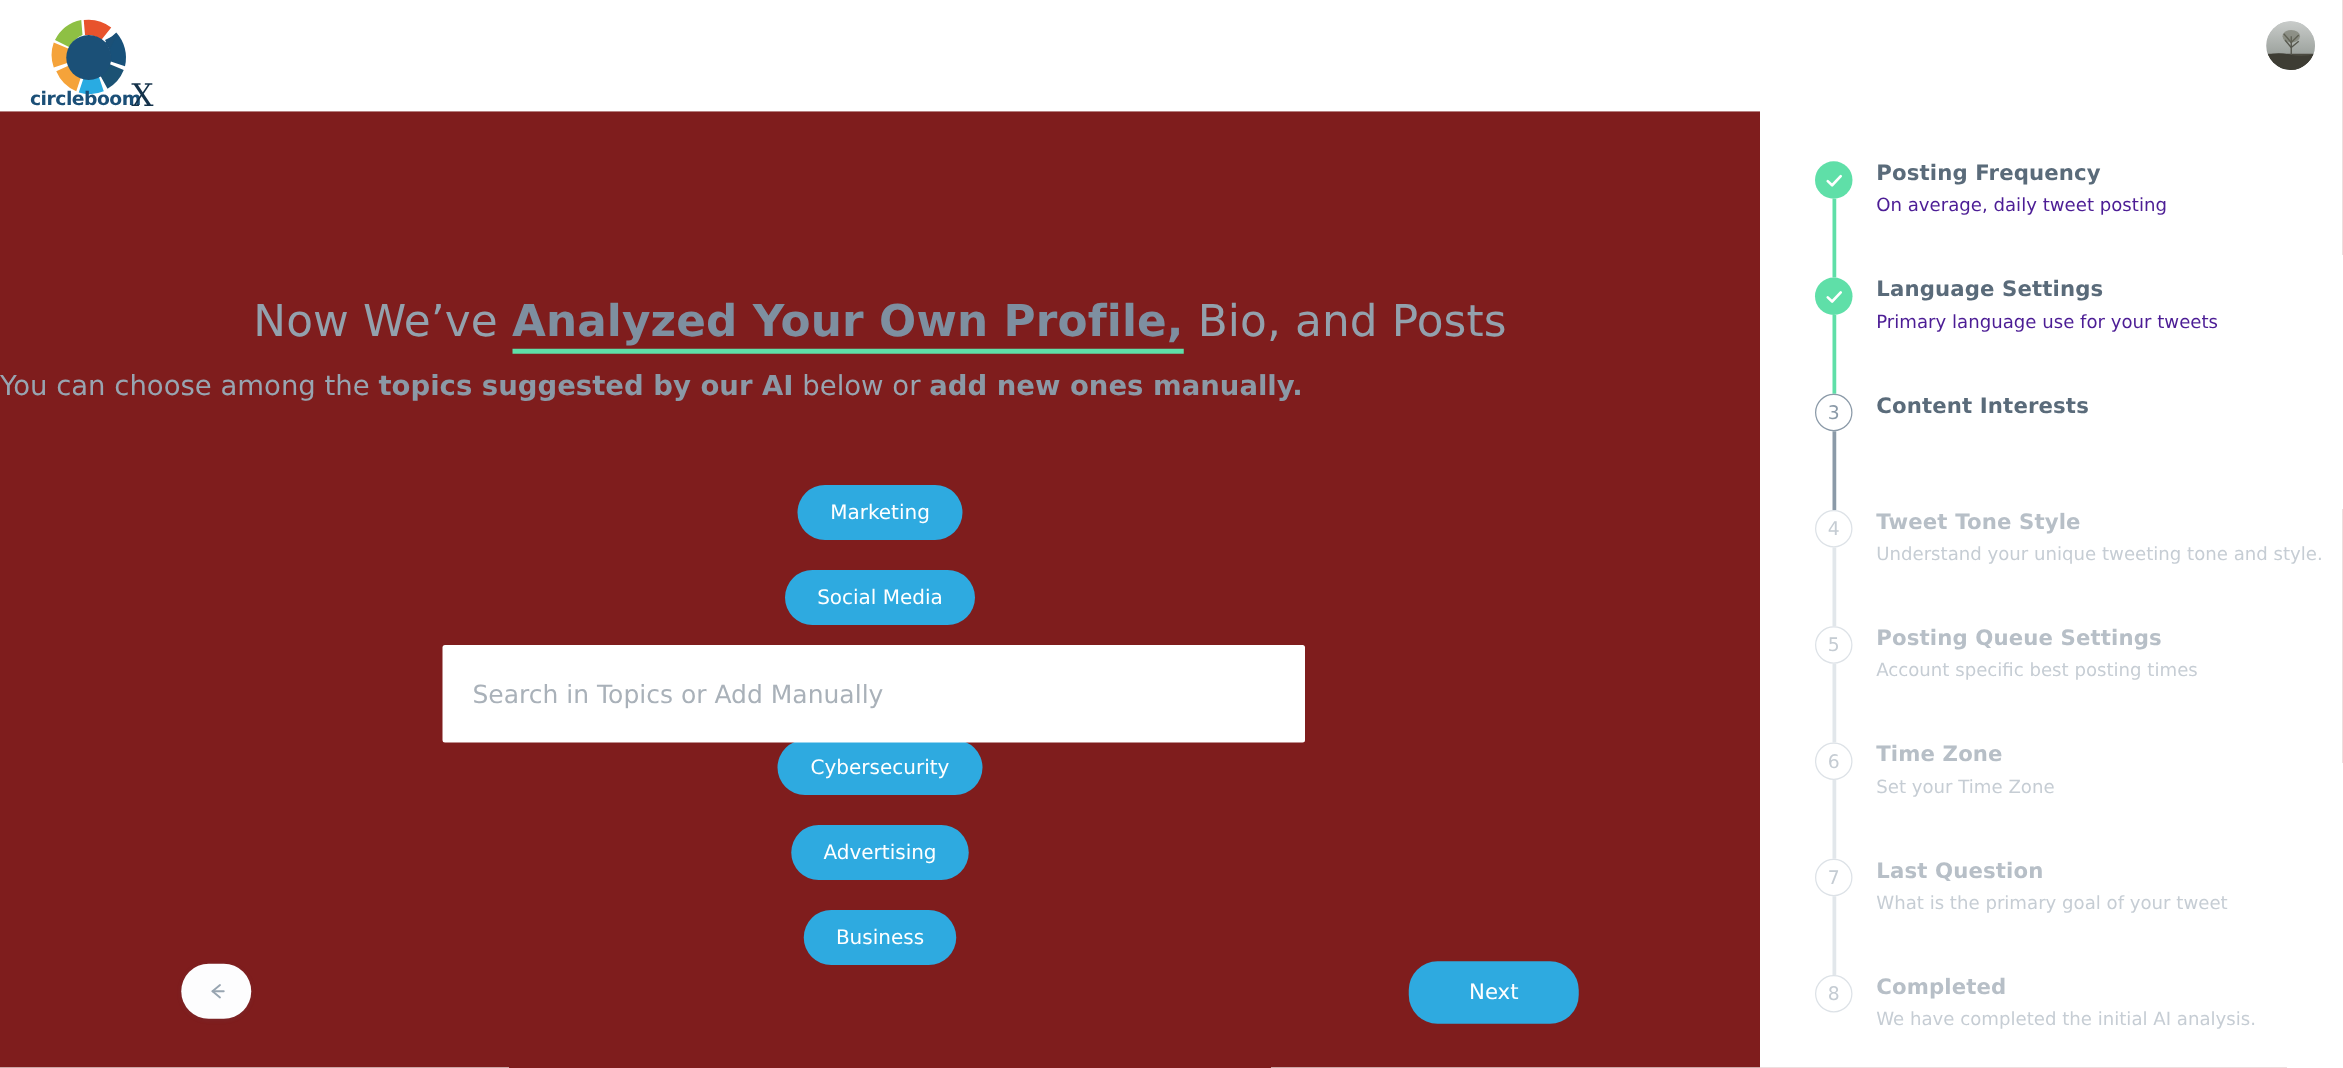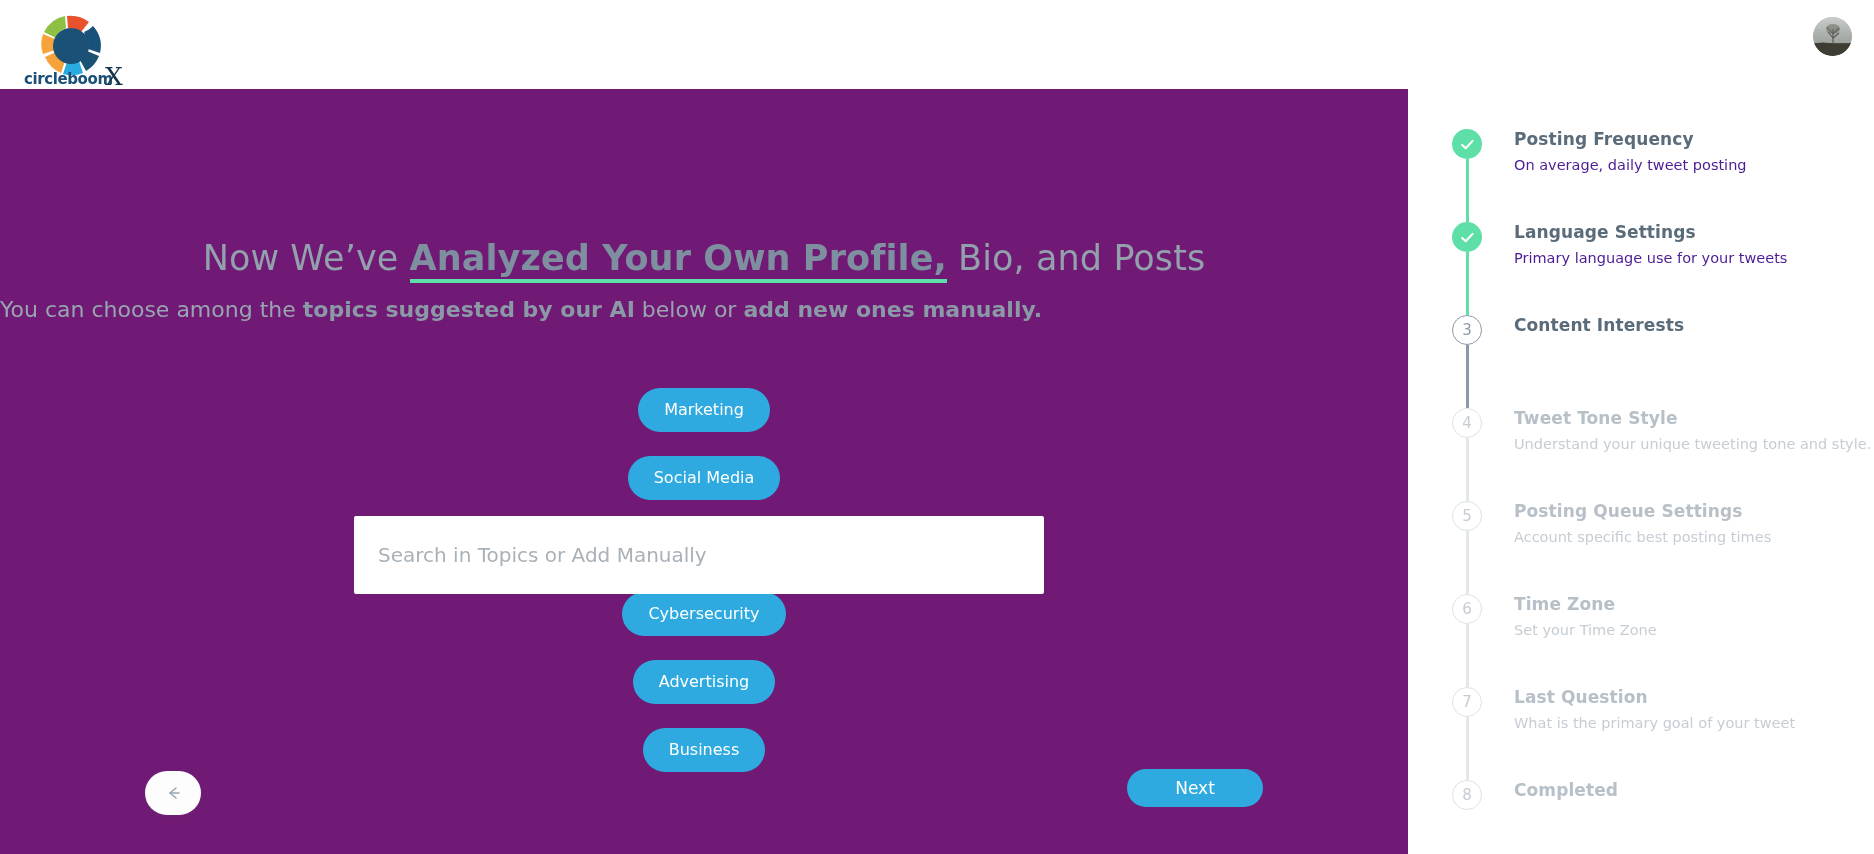--- a/index.html
+++ b/index.html
@@ -50,21 +50,21 @@
   }
   .avatar svg { display: block; }
 
   
   .main {
     position: absolute;
     top: 89px;
     left: 0;
     width: 1408px;
     height: 765px;
-    background: #701a75;
+    background: #7f1d1d;
   }
 
   .headline {
     position: absolute;
     top: 148px;
     left: 0;
     width: 1408px;
     text-align: center;
     font-size: 35px;
     line-height: 42px;
@@ -158,21 +158,21 @@
     align-items: center;
     justify-content: center;
   }
   .back-btn svg { display: block; }
 
   .next-btn {
     position: absolute;
     top: 680px;
     left: 1127px;
     width: 136px;
-    height: 38px;
+    height: 50px;
     border-radius: 23px;
     background: #2eaae0;
     color: #ffffff;
     border: none;
     font-size: 17px;
     cursor: pointer;
     font-family: inherit;
   }
 
   
@@ -240,21 +240,21 @@
     width: 3px;
     height: 63px;
     z-index: 1;
   }
   .connector.done  { background: #5fdfa8; }
   .connector.active{ background: #8b9aa8; }
   .connector.dim   { background: #e2e7eb; }
   .step:last-child .connector { display: none; }
 
   .step-text {
-    margin-left: 32px;
+    margin-left: 19px;
     padding-top: 0;
   }
   .step-title {
     font-size: 17px;
     font-weight: 700;
     line-height: 24px;
     letter-spacing: .1px;
   }
   .step-desc {
     font-size: 14.5px;
@@ -434,18 +434,19 @@
             <div class="step-title">Last Question</div>
             <div class="step-desc">What is the primary goal of your tweet</div>
           </div>
         </div>
         <div class="step s-pending">
           <div class="node pending">
             <span>8</span>
           </div>
           <div class="step-text">
             <div class="step-title">Completed</div>
+            <div class="step-desc">We have completed the initial AI analysis.</div>
           </div>
         </div>
       </div>
   </div>
 
 </div>
 
 </body></html>

